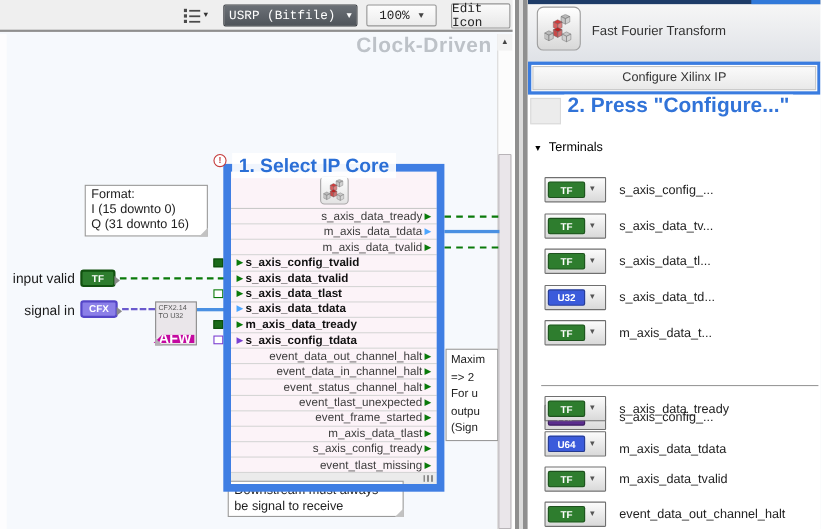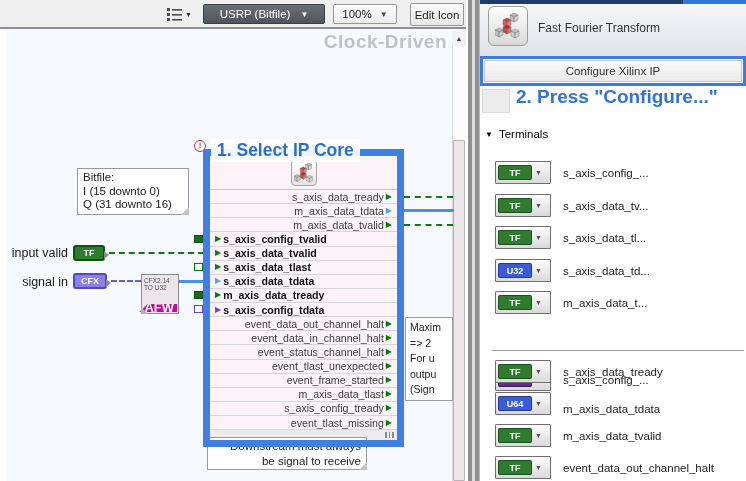--- a/index.html
+++ b/index.html
@@ -1,35 +1,35 @@
 <!DOCTYPE html>
 <html><head>
 <meta charset="utf-8">
 <style>
   * { margin:0; padding:0; box-sizing:border-box; }
   body { font-family:"Liberation Sans", sans-serif; }
   .stage { position:relative; width:746px; height:481px; background:#f6f9fd; overflow:hidden; }
 
   
-  .toolbar { position:absolute; left:0; top:0; width:484px; height:29px; background:#efefef; border-bottom:2px solid #8f8f8f; }
+  .toolbar { position:absolute; left:0; top:0; width:484px; height:29px; background:#efefef; border-bottom:2px solid #8f8f8f;font-family:Liberation Mono, monospace; }
   .tb-listbtn { position:absolute; left:167px; top:5px; width:30px; height:18px; display:flex; align-items:center; gap:2px; cursor:pointer; }
   .tb-dd-dark { position:absolute; left:203px; top:4px; width:122px; height:20px; background:linear-gradient(#6b7076,#50555b); border:1px solid #3a3e43; border-radius:2px; color:#fff; font-size:11.5px; display:flex; align-items:center; justify-content:center; gap:10px; }
   .tb-dd-dark .car { font-size:8px; }
   .tb-dd-light { position:absolute; left:333px; top:4px; width:64px; height:20px; background:linear-gradient(#fdfdfd,#ececec); border:1px solid #979797; border-radius:2px; color:#222; font-size:11.5px; display:flex; align-items:center; justify-content:center; gap:8px; }
   .tb-dd-light .car { font-size:8px; color:#444; }
   .tb-btn { position:absolute; left:410px; top:3px; width:54px; height:23px; background:linear-gradient(#fbfbfb,#e7e7e7); border:1px solid #979797; border-radius:2px; color:#222; font-size:11.5px; display:flex; align-items:center; justify-content:center; }
   .gutter { position:absolute; left:0; top:31px; width:6px; height:450px; background:#fdfdfe; }
   .watermark { position:absolute; left:240px; top:31px; width:207px; text-align:right; font-size:19px; font-weight:bold; color:#bdc2c8; letter-spacing:.5px; }
   .step1 { position:absolute; left:211px; top:103px; font-size:17.5px; font-weight:bold; color:#2b6fd6; background:rgba(255,255,255,.92); padding:1px 6px; z-index:7;margin-top:36px; }
   .warnicon { position:absolute; left:194px; top:140px; width:12px; height:12px; border:1.5px solid #c43a3a; border-radius:50%; color:#c43a3a; font-size:8px; font-weight:bold; text-align:center; line-height:9px; z-index:8; background:#fff; }
 
   .note { position:absolute; background:#fff; border:1px solid #9a9a9a; color:#222; z-index:4; }
   .note .fold { position:absolute; right:-1px; bottom:-1px; width:0; height:0; border-left:8px solid transparent; border-bottom:8px solid #c2c2c2; }
   .fmt-note { left:77px; top:168px; width:112px; padding:2px 5px; font-size:11.5px; line-height:13.5px; }
-  .down-note { left:207px; top:437px; width:160px; padding:1px 5px; font-size:11.5px; line-height:14.5px; z-index:5;text-align:right; }
+  .down-note { left:207px; top:437px; width:160px; padding:1px 5px; font-size:11.5px; line-height:14.5px; z-index:5; }
   .clip-note { left:405px; top:317px; width:48px; height:84px; padding:2px 0 2px 4px; font-size:10.5px; line-height:15.5px; overflow:hidden; white-space:nowrap; z-index:4; }
 
   .ctl-label { position:absolute; left:0; width:68px; text-align:right; font-size:12.5px; color:#1a1a1a; }
   .badge { position:absolute; height:16px; border-radius:3px; color:#fff; font-size:9px; font-weight:bold; display:flex; align-items:center; justify-content:center; z-index:4; }
   .badge .nub { position:absolute; right:-6px; top:4px; width:0; height:0; border-left:5px solid #8a8a8a; border-top:4px solid transparent; border-bottom:4px solid transparent; }
   .tfbadge { left:73px; top:245px; width:32px; background:#2e7d2e; border:2px solid #11510f; }
   .cfxbadge { left:73px; top:273px; width:34px; background:#8b7fe8; border:2px solid #5546c8; }
 
   .conv { position:absolute; left:141px; top:274px; width:38px; height:40px; background:#eae6ea; border:1px solid #8a8a8a; z-index:4; font-size:6.5px; color:#555; padding:2px 1px 0 2px; line-height:7px; }
   .afw { position:absolute; right:1px; bottom:1px; background:#c409a0; color:#fff; font-size:13px; font-weight:bold; padding:0 3px 1px 5px; clip-path:polygon(22% 0,100% 0,100% 100%,0 100%); }
@@ -114,21 +114,21 @@
       <span>Edit Icon</span>
     </div>
   </div>
 
   <div class="gutter"></div>
   <div class="watermark">Clock-Driven</div>
   <div class="step1">1. Select IP Core</div>
   <div class="warnicon">!</div>
 
   <div class="note fmt-note">
-    <div>Bitfile:</div>
+    <div>Format:</div>
     <div>I (15 downto 0)</div>
     <div>Q (31 downto 16)</div>
     <div class="fold"></div>
   </div>
 
   <div class="ctl-label" style="top:246px">input valid</div>
   <div class="badge tfbadge">
     <span>TF</span>
       <span class="nub"></span>
   </div>

